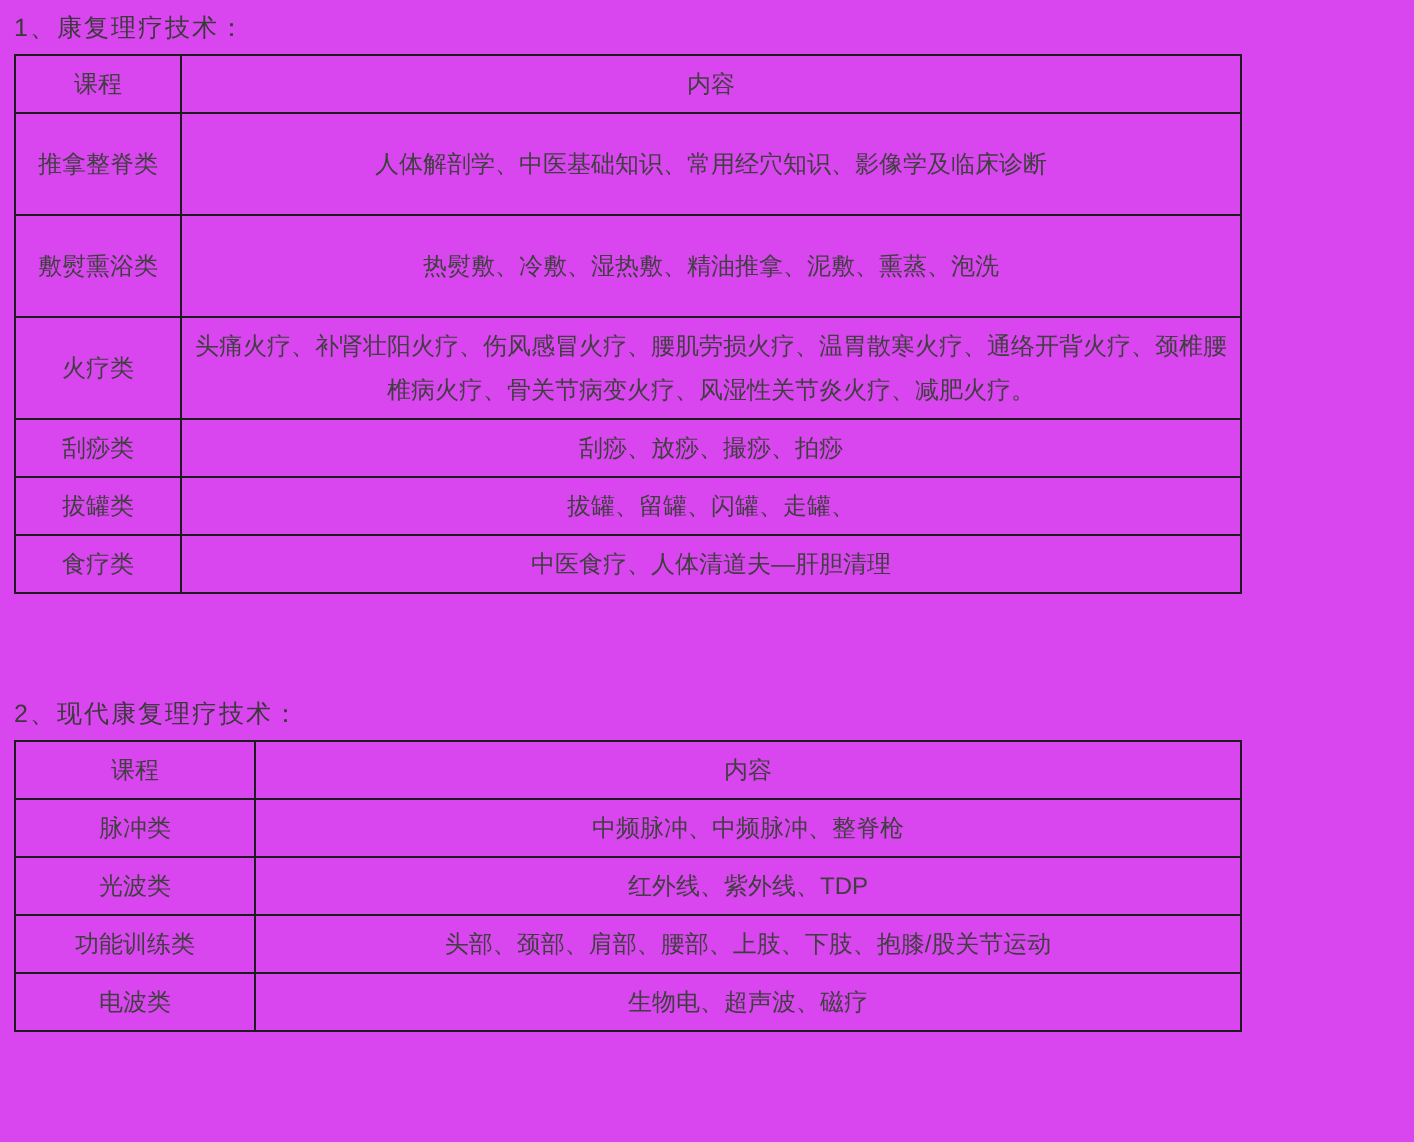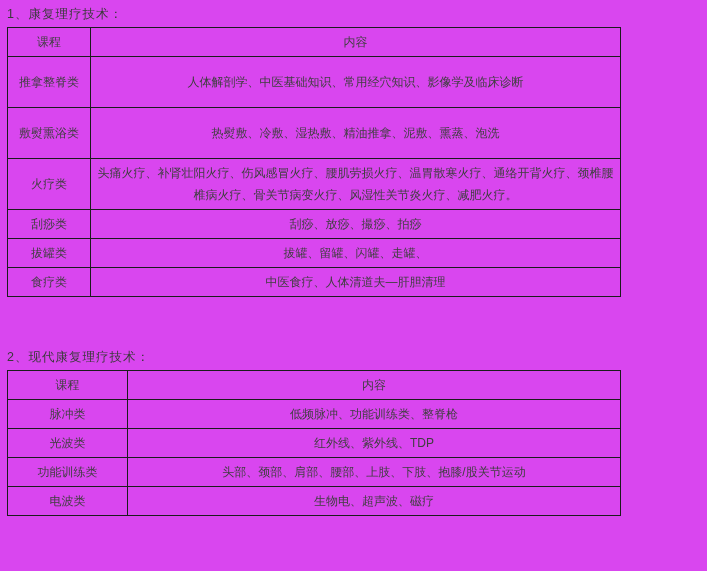--- a/index.html
+++ b/index.html
@@ -98,21 +98,21 @@
       </colgroup>
     <thead>
       <tr>
         <th>课程</th>
         <th>内容</th>
       </tr>
     </thead>
     <tbody>
       <tr>
         <td>脉冲类</td>
-        <td>低频脉冲、功能训练类、整脊枪</td>
+        <td>中频脉冲、中频脉冲、整脊枪</td>
       </tr>
       <tr>
         <td>光波类</td>
         <td>红外线、紫外线、TDP</td>
       </tr>
       <tr>
         <td>功能训练类</td>
         <td>头部、颈部、肩部、腰部、上肢、下肢、抱膝/股关节运动</td>
       </tr>
       <tr>

